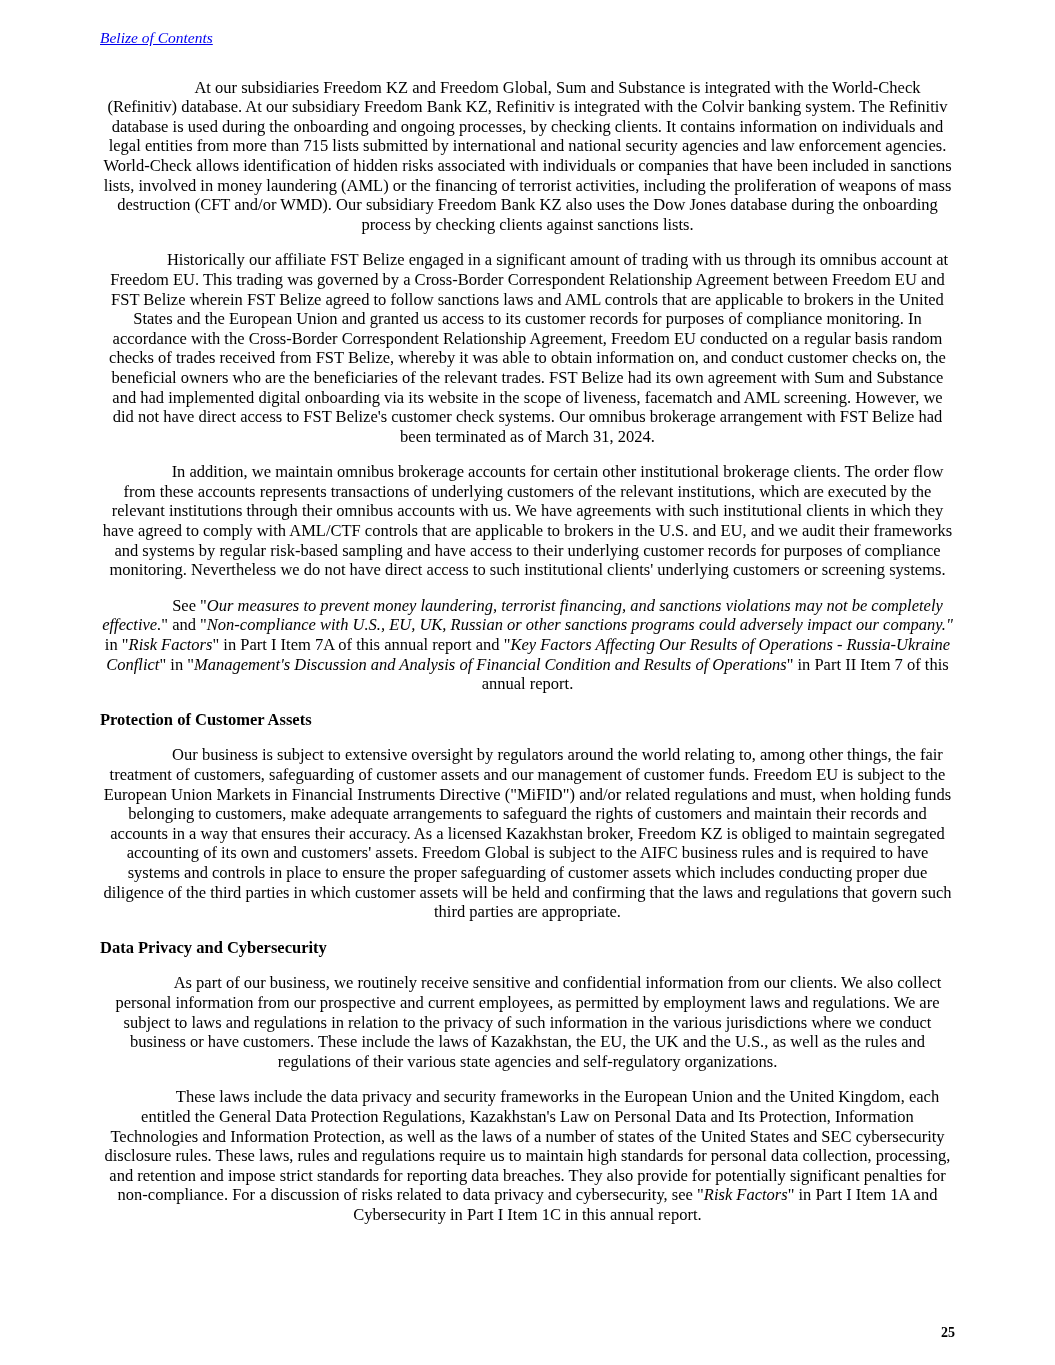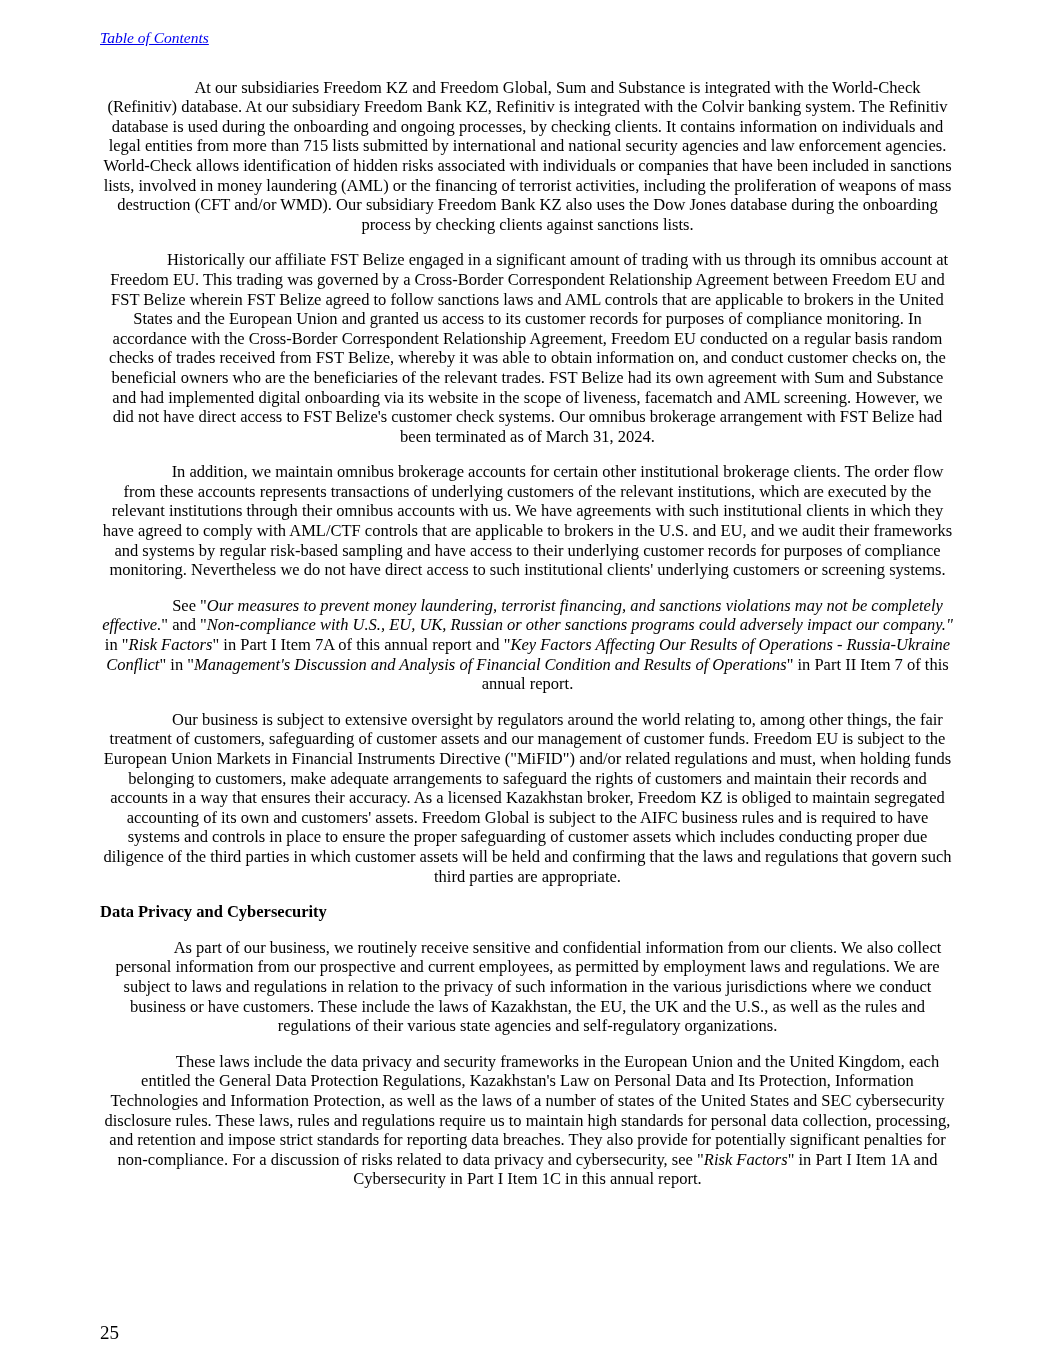--- a/index.html
+++ b/index.html
@@ -29,39 +29,41 @@
     text-align:center;
   }
   .heading {
     margin:4px 0 16px 0;
     font-weight:bold;
     text-indent:0;
   }
   .it { font-style:italic; }
   .footer {
     margin-top:auto;
-    text-align:left;
-    font-size:19px;
+    text-align:right;
+    font-size:14px;
     padding-top:20px;
+    font-weight:bold;
   }
 </style>
 </head>
 <body>
 
 <div class="page">
 
   <div class="toc-wrap">
-    <a class="toc-link" style="color: rgb(0, 0, 238);">Table of Contents</a>
+    <a class="toc-link" style="color: rgb(0, 0, 238);">Belize of Contents</a>
   </div>
 
   <div>
       <p class="para"><span>At our subsidiaries Freedom KZ and Freedom Global, Sum and Substance is integrated with the World-Check (Refinitiv) database. At our subsidiary Freedom Bank KZ, Refinitiv is integrated with the Colvir banking system. The Refinitiv database is used during the onboarding and ongoing processes, by checking clients. It contains information on individuals and legal entities from more than 715 lists submitted by international and national security agencies and law enforcement agencies. World-Check allows identification of hidden risks associated with individuals or companies that have been included in sanctions lists, involved in money laundering (AML) or the financing of terrorist activities, including the proliferation of weapons of mass destruction (CFT and/or WMD). Our subsidiary Freedom Bank KZ also uses the Dow Jones database during the onboarding process by checking clients against sanctions lists.</span></p>
       <p class="para"><span>Historically our affiliate FST Belize engaged in a significant amount of trading with us through its omnibus account at Freedom EU. This trading was governed by a Cross-Border Correspondent Relationship Agreement between Freedom EU and FST Belize wherein FST Belize agreed to follow sanctions laws and AML controls that are applicable to brokers in the United States and the European Union and granted us access to its customer records for purposes of compliance monitoring.  In accordance with the Cross-Border Correspondent Relationship Agreement, Freedom EU conducted on a regular basis random checks of trades received from FST Belize, whereby it was able to obtain information on, and conduct customer checks on, the beneficial owners who are the beneficiaries of the relevant trades.  FST Belize had its own agreement with Sum and Substance and had implemented digital onboarding via its website in the scope of liveness, facematch and AML screening. However, we did not have direct access to FST Belize's customer check systems. Our omnibus brokerage arrangement with FST Belize had been terminated as of March 31, 2024.</span></p>
       <p class="para"><span>In addition, we maintain omnibus brokerage accounts for certain other institutional brokerage clients. The order flow from these accounts represents transactions of underlying customers of the relevant institutions, which are executed by the relevant institutions through their omnibus accounts with us.  We have agreements with such institutional clients in which they have agreed to comply with AML/CTF controls that are applicable to brokers in the U.S. and EU, and we audit their frameworks and systems by regular risk-based sampling and have access to their underlying customer records for purposes of compliance monitoring. Nevertheless we do not have direct access to such institutional clients' underlying customers or screening systems.</span></p>
       <p class="para"><span>See "</span><span class="it">Our measures to prevent money laundering, terrorist financing, and sanctions violations may not be completely effective.</span><span>" and "</span><span class="it">Non-compliance with U.S., EU, UK, Russian or other sanctions programs could adversely impact our company."</span><span> in "</span><span class="it">Risk Factors</span><span>" in Part I Item 7A of this annual report and "</span><span class="it">Key Factors Affecting Our Results of Operations - Russia-Ukraine Conflict</span><span>" in "</span><span class="it">Management's Discussion and Analysis of Financial Condition and Results of Operations</span><span>" in Part II Item 7 of this annual report.</span></p>
+      <p class="heading"><span>Protection of Customer Assets</span></p>
       <p class="para"><span>Our business is subject to extensive oversight by regulators around the world relating to, among other things, the fair treatment of customers, safeguarding of customer assets and our management of customer funds. Freedom EU is subject to the European Union Markets in Financial Instruments Directive ("MiFID") and/or related regulations and must, when holding funds belonging to customers, make adequate arrangements to safeguard the rights of customers and maintain their records and accounts in a way that ensures their accuracy. As a licensed Kazakhstan broker, Freedom KZ is obliged to maintain segregated accounting of its own and customers' assets. Freedom Global is subject to the AIFC business rules and is required to have systems and controls in place to ensure the proper safeguarding of customer assets which includes conducting proper due diligence of the third parties in which customer assets will be held and confirming that the laws and regulations that govern such third parties are appropriate.</span></p>
       <p class="heading"><span>Data Privacy and Cybersecurity</span></p>
       <p class="para"><span>As part of our business, we routinely receive sensitive and confidential information from our clients. We also collect personal information from our prospective and current employees, as permitted by employment laws and regulations.  We are subject to laws and regulations in relation to the privacy of such information in the various jurisdictions where we conduct business or have customers. These include the laws of Kazakhstan, the EU, the UK and the U.S., as well as the rules and regulations of their various state agencies and self-regulatory organizations.</span></p>
       <p class="para"><span>These laws include the data privacy and security frameworks in the European Union and the United Kingdom, each entitled the General Data Protection Regulations, Kazakhstan's Law on Personal Data and Its Protection, Information Technologies and Information Protection, as well as the laws of a number of states of the United States and SEC cybersecurity disclosure rules. These laws, rules and regulations require us to maintain high standards for personal data collection, processing, and retention and impose strict standards for reporting data breaches.  They also provide for potentially significant penalties for non-compliance.  For a discussion of risks related to data privacy and cybersecurity, see "</span><span class="it">Risk Factors</span><span>" in Part I Item 1A and Cybersecurity in Part I Item 1C in this annual report.</span></p>
     </div>
 
   <div class="footer">
     <span>25</span>
   </div>
 

